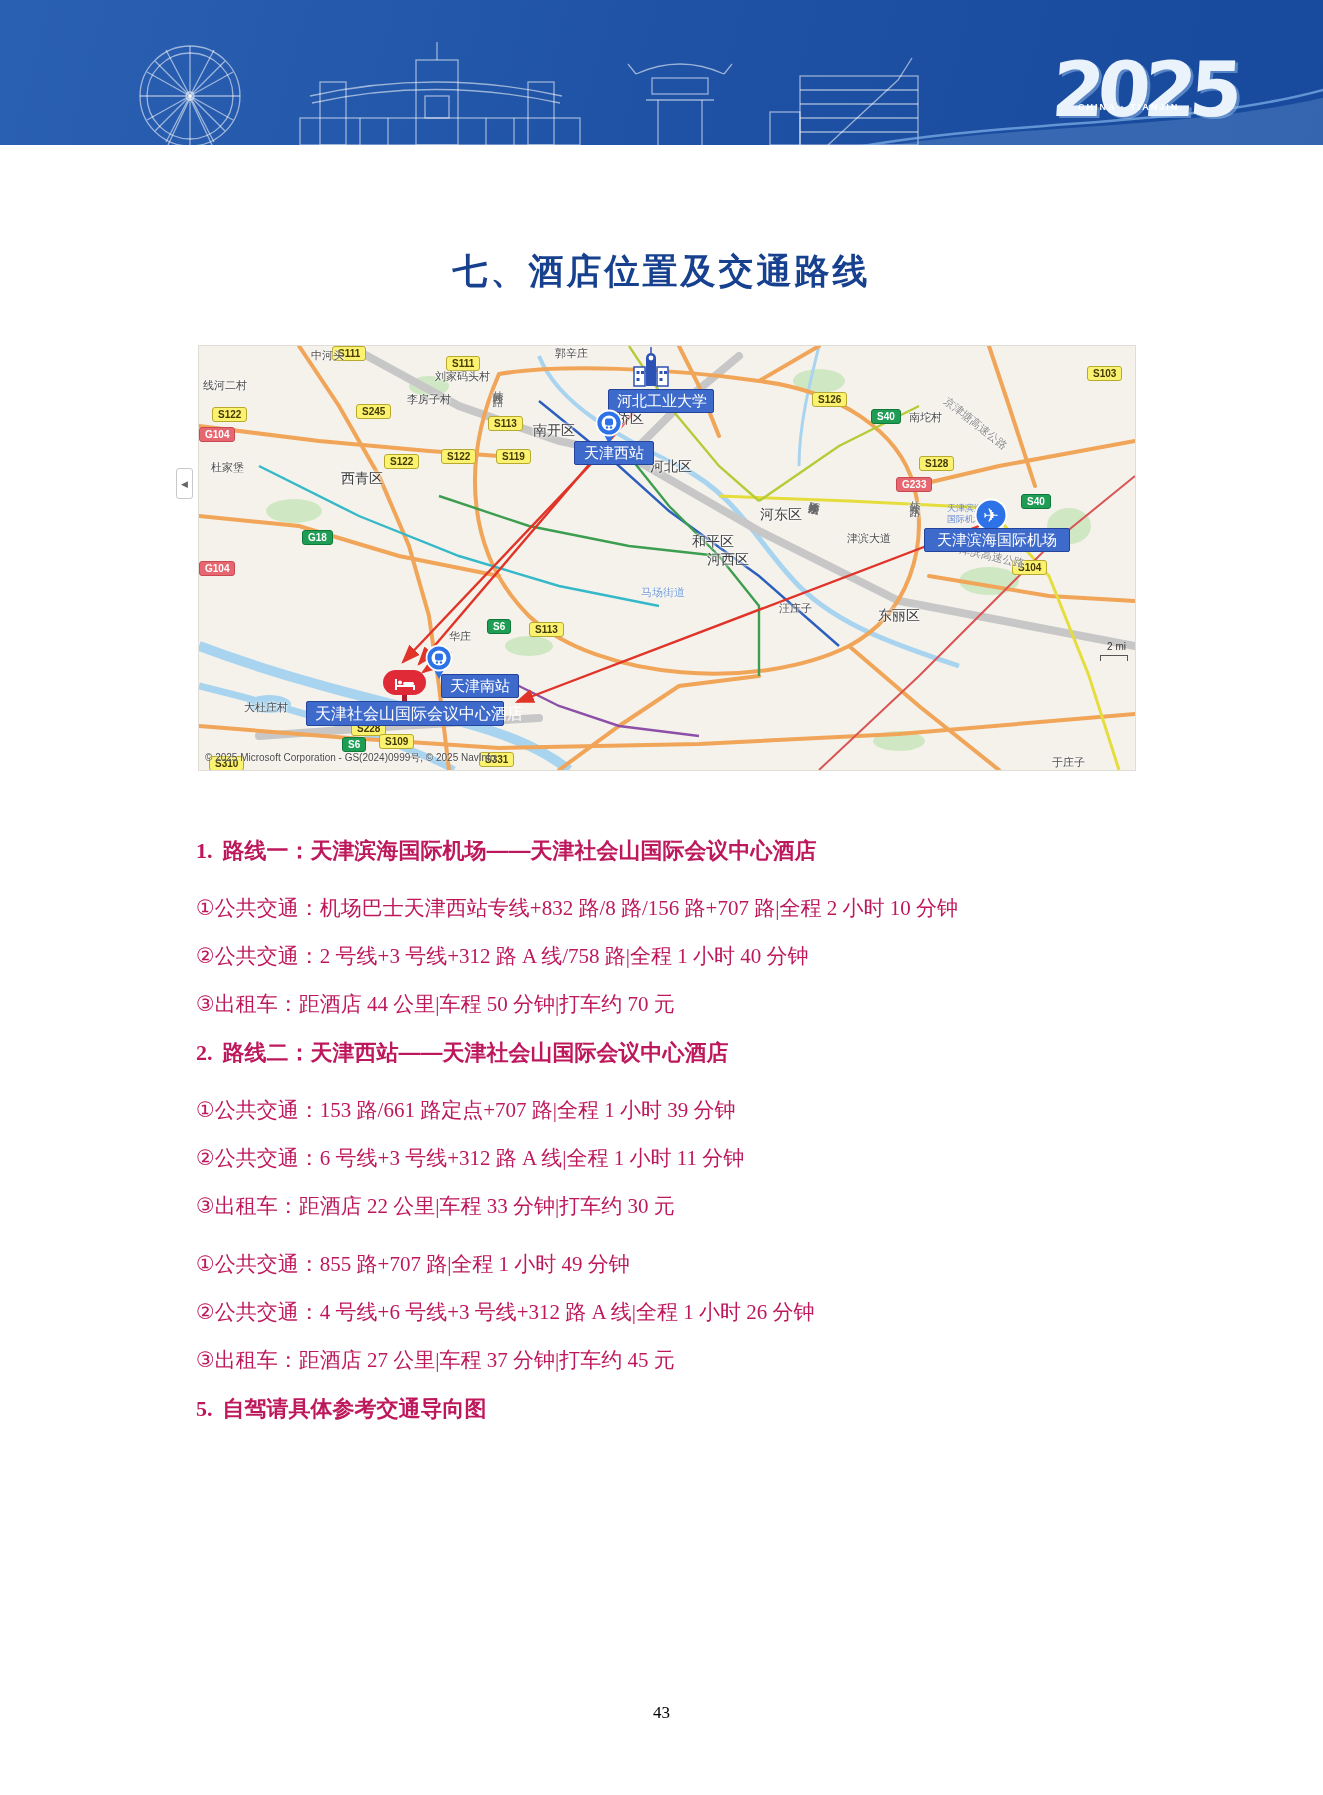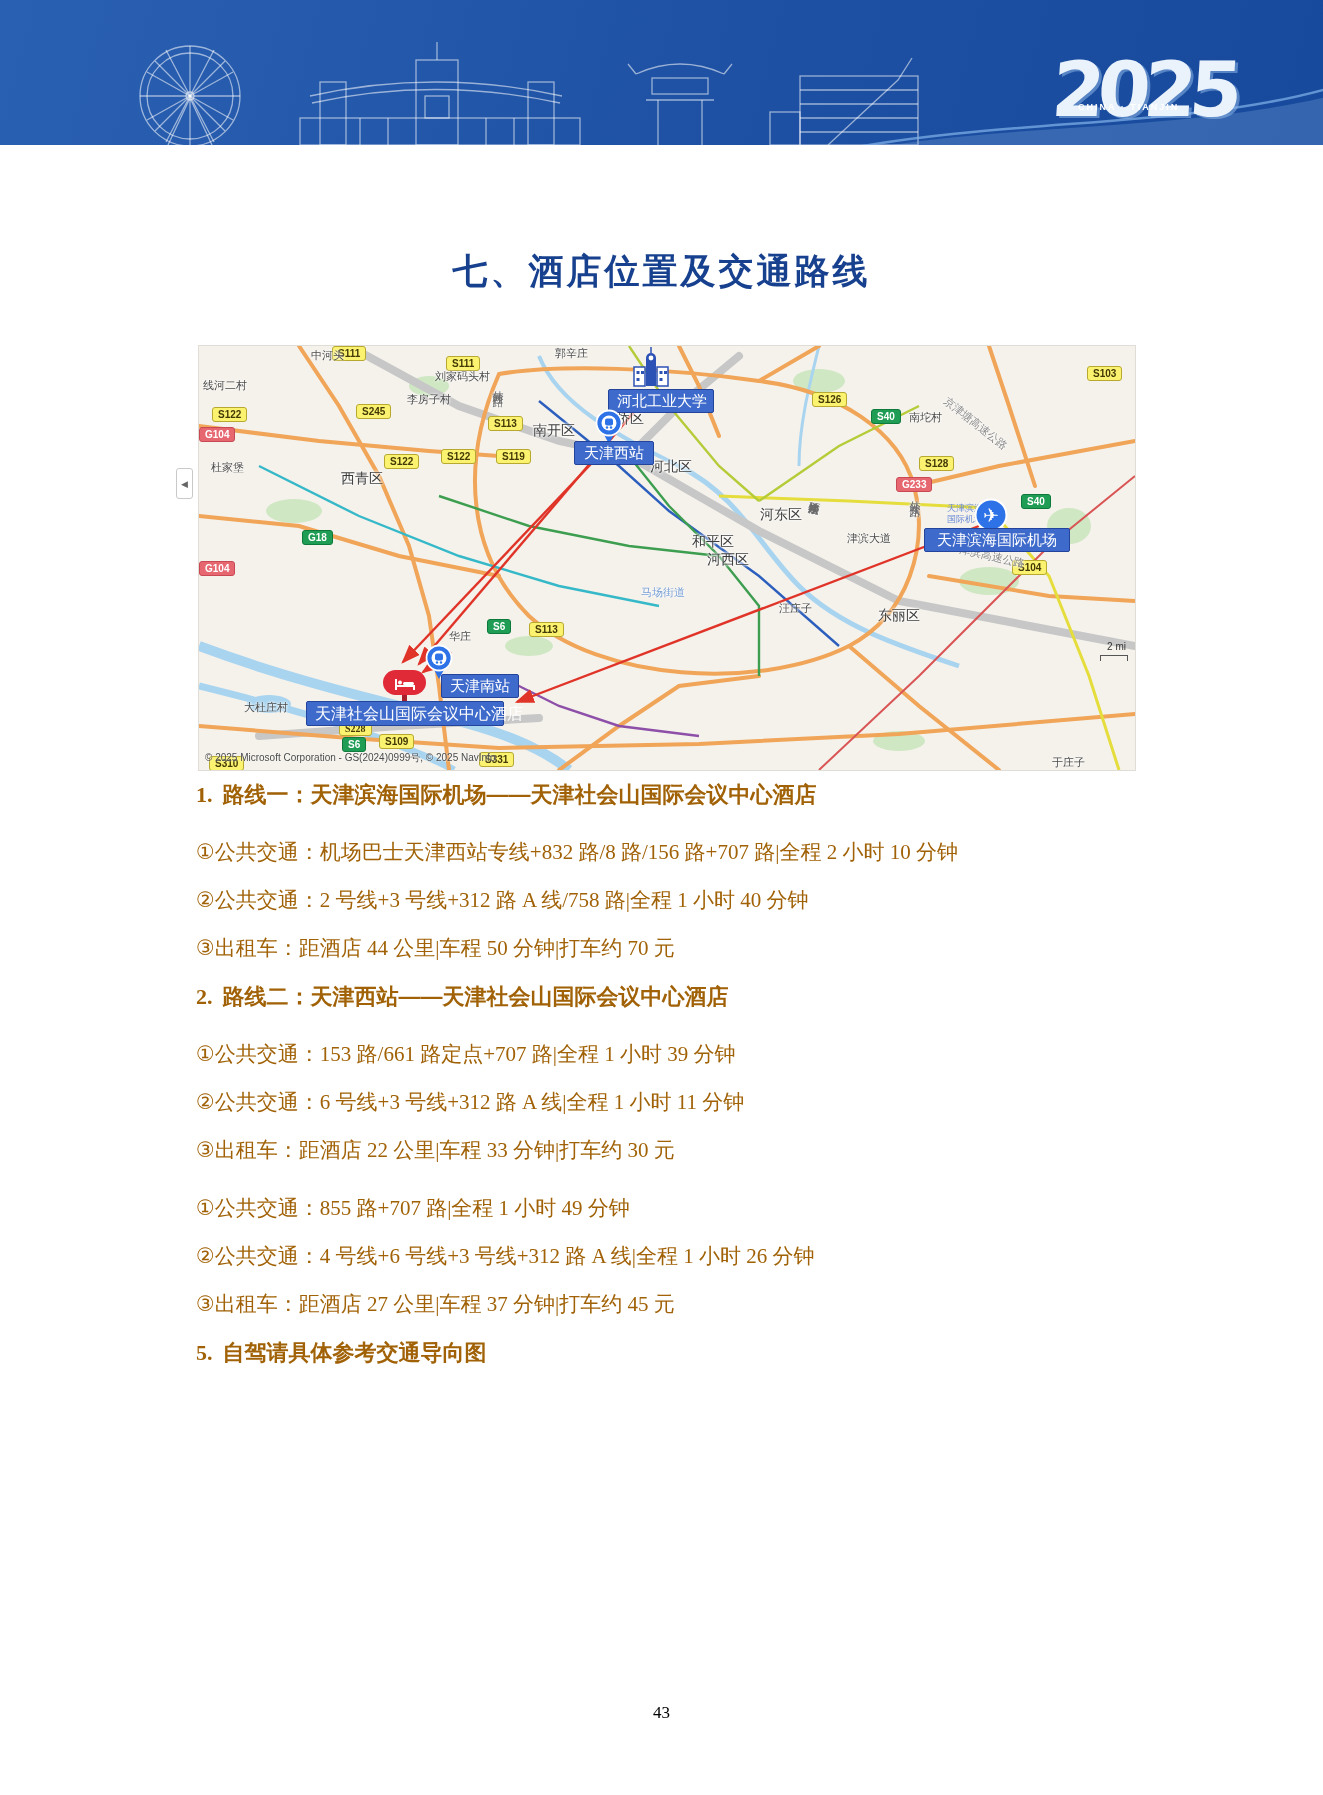--- a/index.html
+++ b/index.html
@@ -50,21 +50,21 @@
   .copyright{position:absolute;font-size:10px;color:#4a4a4a;white-space:nowrap;
              text-shadow:0 0 2px #fff;}
   .scalebar{position:absolute;font-size:10px;color:#333;text-align:right;}
   .scaleline{position:absolute;width:26px;height:5px;border-left:1px solid #555;
              border-right:1px solid #555;border-top:1px solid #555;}
   .navctl{position:absolute;left:176px;top:468px;width:15px;height:29px;background:#fff;
           border:1px solid #c9c9c9;border-radius:3px;display:flex;align-items:center;
           justify-content:center;font-size:9px;color:#666;}
 
   
-  .routes{position:absolute;left:196px;top:780px;width:940px;color:#a16207;}
+  .routes{position:absolute;left:196px;top:836px;width:940px;color:#be185d;}
   .route-block{margin:0 0 10px 0;}
   .route-block.short{margin-bottom:20px;}
   .r-head{font-size:22px;line-height:30px;font-weight:bold;margin:0 0 18px 0;}
   .r-num{font-family:"Liberation Serif","DejaVu Serif",serif;margin-right:10px;}
   .r-line{font-size:21px;line-height:48px;margin:0;white-space:pre-wrap;
           font-family:"Liberation Serif","DejaVu Serif","DejaVu Sans",serif;}
   .footer{position:absolute;left:0;top:1703px;width:1323px;text-align:center;
           font:17px "Liberation Serif","DejaVu Serif",serif;color:#000;}
 </style>
 </head>
@@ -217,21 +217,21 @@
         <span class="badge r" style="left: 0px; top: 215px;">G104</span>
         <span class="badge" style="left: 888px; top: 20px;">S103</span>
         <span class="badge" style="left: 613px; top: 46px;">S126</span>
         <span class="badge g" style="left: 672px; top: 63px;">S40</span>
         <span class="badge" style="left: 720px; top: 110px;">S128</span>
         <span class="badge r" style="left: 697px; top: 131px;">G233</span>
         <span class="badge g" style="left: 822px; top: 148px;">S40</span>
         <span class="badge" style="left: 813px; top: 214px;">S104</span>
         <span class="badge" style="left: 330px; top: 276px;">S113</span>
         <span class="badge g" style="left: 288px; top: 273px;">S6</span>
-        <span class="badge" style="left: 140px; top: 375px; font-family: Liberation Serif, serif;">S228</span>
+        <span class="badge" style="left: 152px; top: 375px;">S228</span>
         <span class="badge g" style="left: 143px; top: 391px;">S6</span>
         <span class="badge" style="left: 180px; top: 388px;">S109</span>
         <span class="badge" style="left: 10px; top: 410px;">S310</span>
         <span class="badge" style="left: 280px; top: 406px;">S331</span>
       </div>
     <div class="layer">
 
     <span class="district" style="left: 104px; top: 124px; margin-left: 38px;">西青区</span>
         <span class="district" style="left: 359px; top: 64px; padding-left: 44px;">红桥区</span>
         <span class="district" style="left: 334px; top: 76px;">南开区</span>

